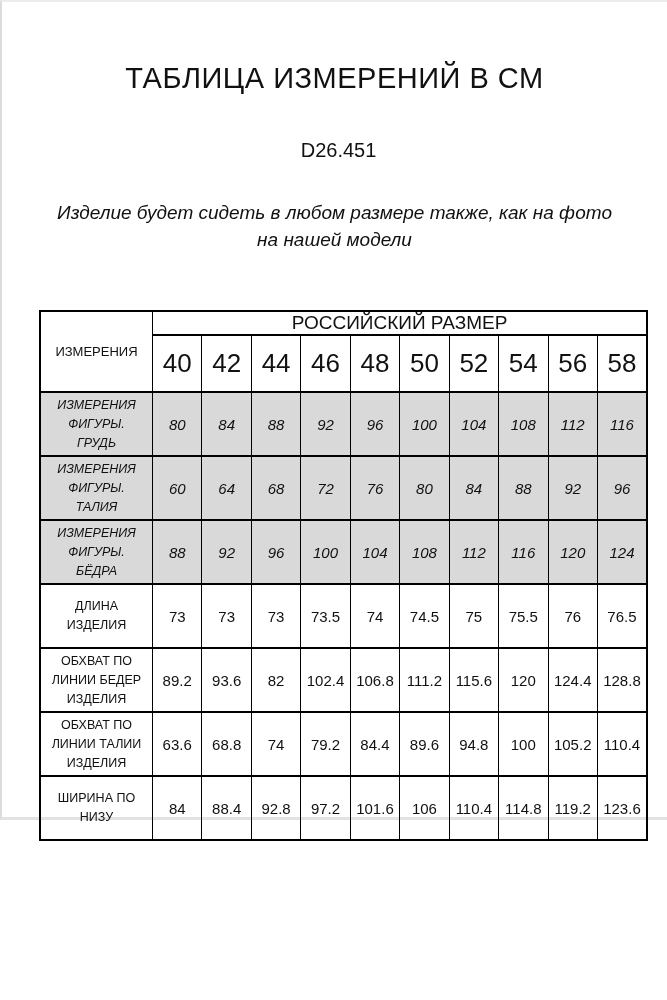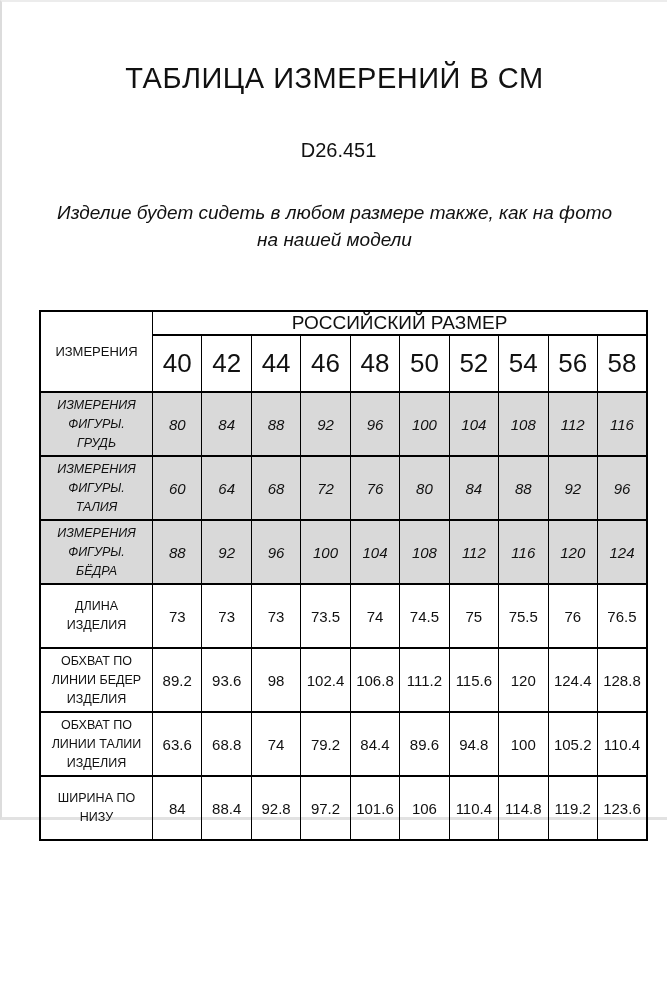--- a/index.html
+++ b/index.html
@@ -151,21 +151,21 @@
           <td>74.5</td>
           <td>75</td>
           <td>75.5</td>
           <td>76</td>
           <td>76.5</td>
         </tr>
         <tr>
           <th class="row-label">ОБХВАТ ПО ЛИНИИ БЕДЕР ИЗДЕЛИЯ</th>
           <td>89.2</td>
           <td>93.6</td>
-          <td>98</td>
+          <td>82</td>
           <td>102.4</td>
           <td>106.8</td>
           <td>111.2</td>
           <td>115.6</td>
           <td>120</td>
           <td>124.4</td>
           <td>128.8</td>
         </tr>
         <tr>
           <th class="row-label">ОБХВАТ ПО ЛИНИИ ТАЛИИ ИЗДЕЛИЯ</th>

